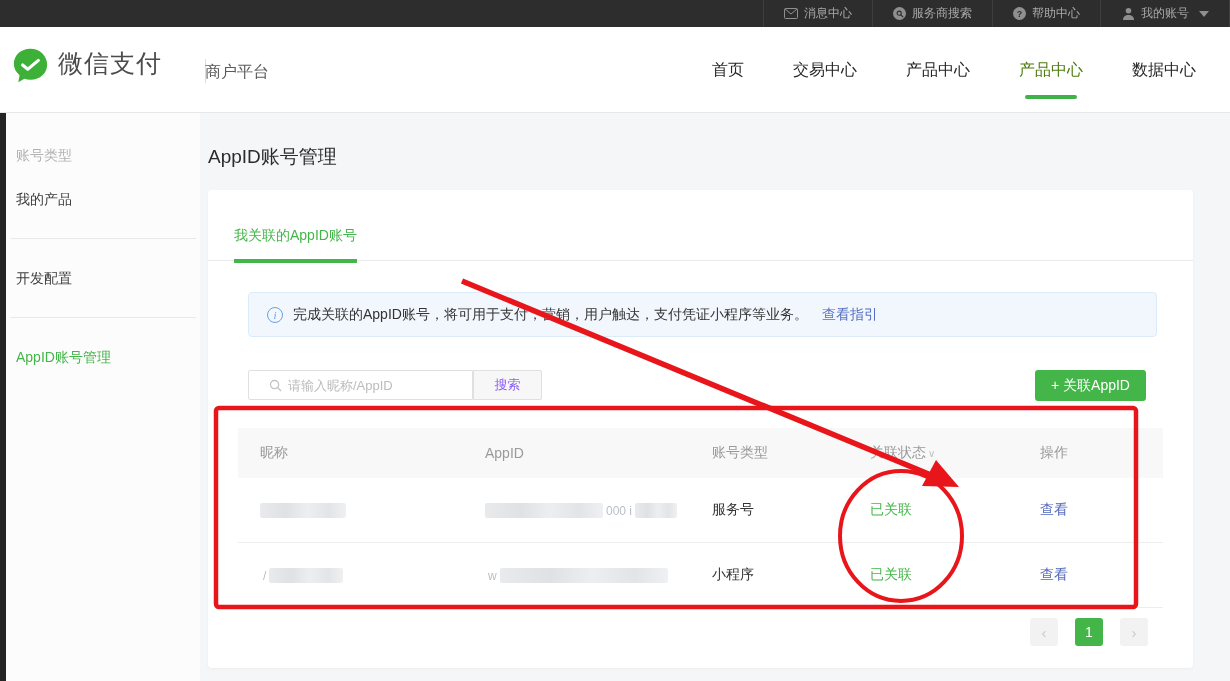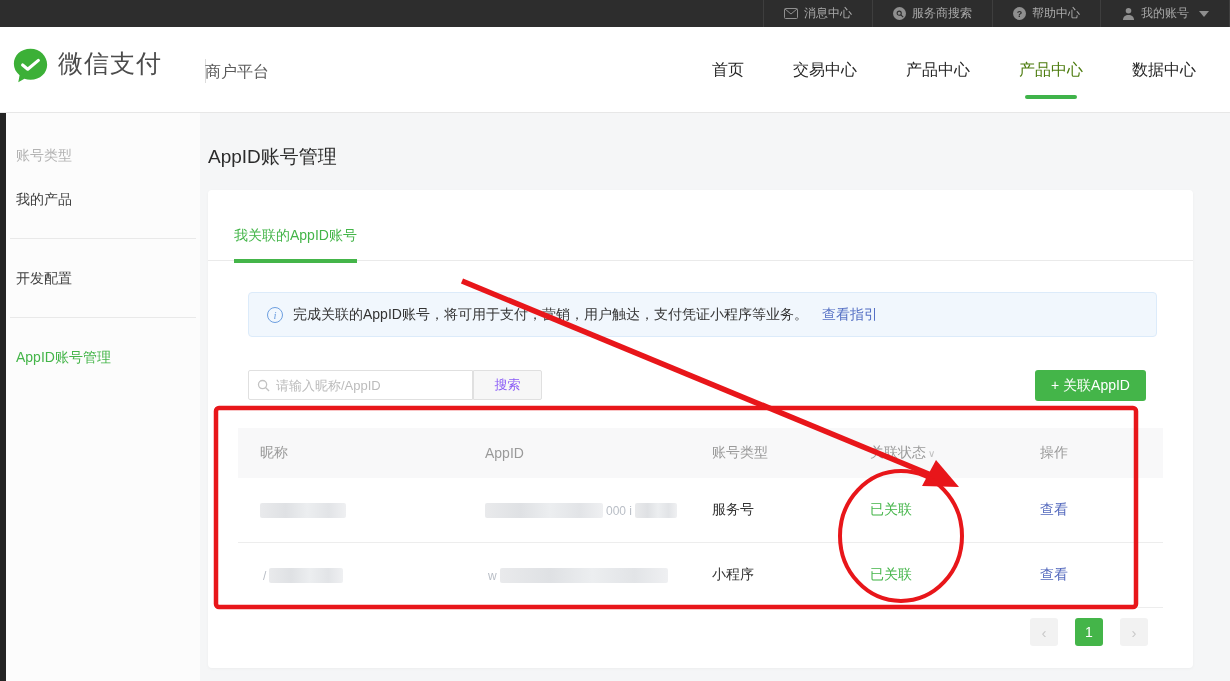--- a/index.html
+++ b/index.html
@@ -45,21 +45,21 @@
   .card { position:absolute; left:208px; top:190px; width:985px; height:478px; background:#ffffff; border-radius:4px; box-shadow:0 1px 3px rgba(0,0,0,0.04); }
 
   .tabs { position:absolute; left:0; top:0; width:100%; height:71px; border-bottom:1px solid #eaeaea; }
   .tab { position:absolute; left:26px; top:37px; font-size:14px; color:#44b549; cursor:pointer; padding-bottom:14px; border-bottom:4px solid #44b549; }
 
   .banner { position:absolute; left:40px; top:102px; width:909px; height:45px; background:#f1f7fd; border:1px solid #dcebfa; border-radius:4px; display:flex; align-items:center; padding:0 18px; font-size:14px; color:#333; }
   .info-ico { width:16px; height:16px; border:1px solid #6d9fe0; color:#6d9fe0; border-radius:50%; font-size:11px; font-style:italic; display:inline-flex; align-items:center; justify-content:center; margin-right:10px; flex:0 0 auto; font-family:"Liberation Serif",serif; }
   .banner-link { color:#5570c4; margin-left:14px; cursor:pointer; text-decoration:none; }
 
   .search-row { position:absolute; left:40px; top:180px; width:905px; height:30px; }
-  .search-box { position:absolute; left:0; top:0; width:225px; height:30px; border:1px solid #e0e0e0; border-radius:2px 0 0 2px; background:#fff; display:flex; align-items:center; padding:0 8px; }
+  .search-box { position:absolute; left:0; top:0; width:225px; height:30px; border:1px solid #e0e0e0; border-radius:2px 0 0 2px; background:#fff; display:flex; align-items:center; padding:0 20px; }
   .search-box input { border:none; outline:none; font-size:13px; color:#333; width:100%; margin-left:6px; font-family:inherit; background:transparent; }
   .search-box input::placeholder { color:#bcbcbc; }
   .mag { width:13px; height:13px; flex:0 0 auto; }
   .search-btn { position:absolute; left:225px; top:0; width:69px; height:30px; background:#f7f7f7; border:1px solid #e0e0e0; border-radius:0 2px 2px 0; font-size:13px; color:#8b5cf6; cursor:pointer; font-family:inherit; }
   .add-btn { position:absolute; right:7px; top:0; width:111px; height:31px; background:#44b549; border:none; border-radius:3px; color:#fff; font-size:14px; cursor:pointer; font-family:inherit; }
 
   .table { position:absolute; left:30px; top:238px; width:925px; }
   .trow { display:flex; align-items:center; }
   .thead { height:50px; background:#f8f8f9; color:#9a9a9a; font-size:14px; }
   .tbody-row { height:65px; border-bottom:1px solid #ededed; font-size:14px; color:#333; }

